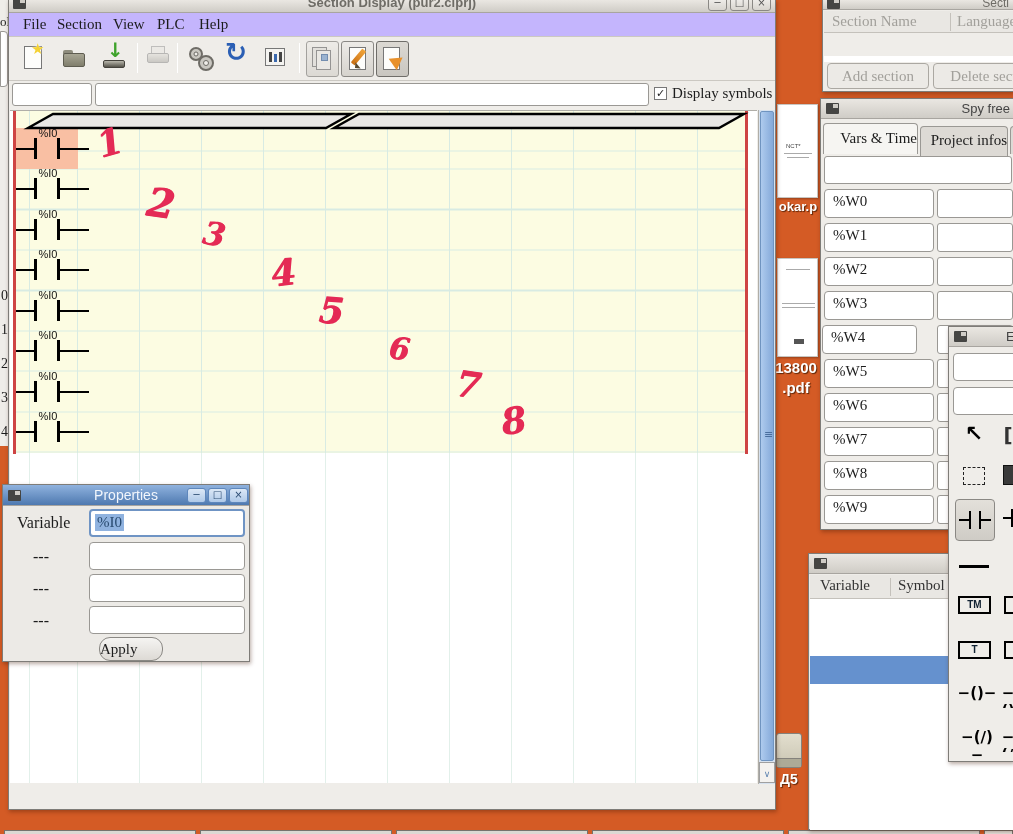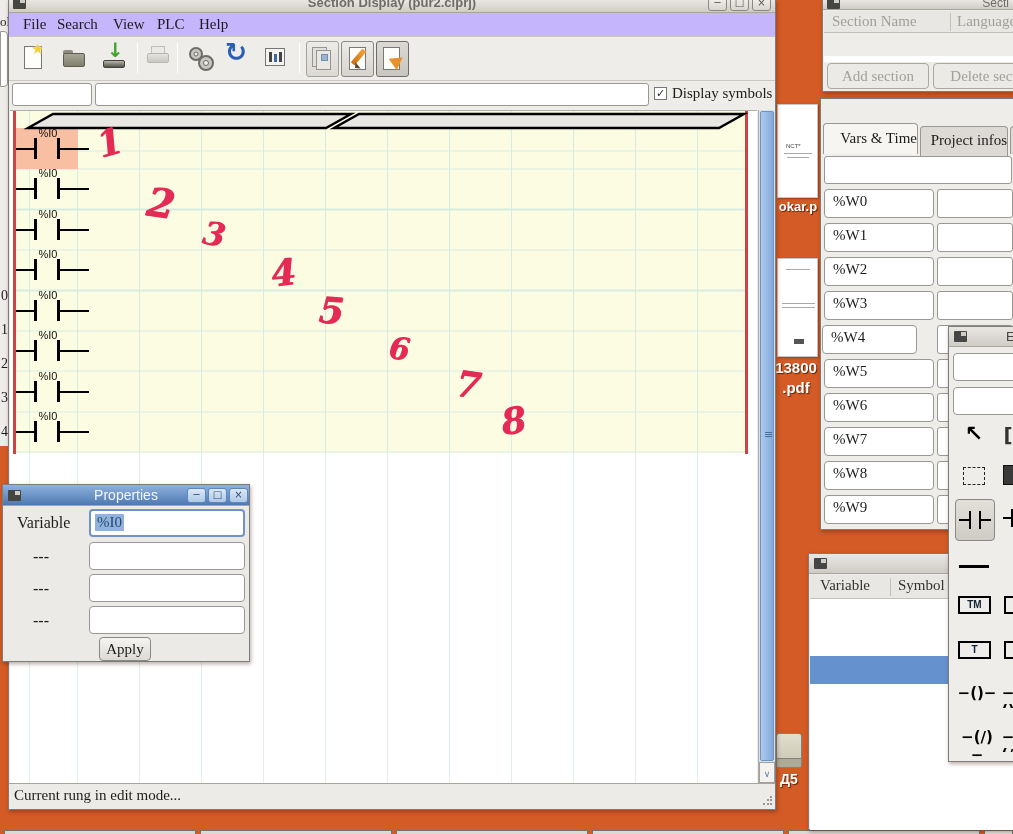--- a/index.html
+++ b/index.html
@@ -106,21 +106,21 @@
           <i></i>
         </div>
       <div class="lbl san" style="left:0;right:0;top:-5px;text-align:center;font-size:13px;font-weight:bold;color:#6E6C66">Section Display (pur2.clprj)</div>
       <div class="cbtn" style="left:699px;top:-4px"><span>─</span></div>
       <div class="cbtn" style="left:721px;top:-4px"><span>□</span></div>
       <div class="cbtn" style="left:743px;top:-4px"><span>×</span></div>
     </div>
 
     <div style="position:absolute;left:0;top:13px;width:766px;height:24px;background:#c4b5fd;border-bottom:1px solid #CBC8C2">
       <span class="lbl ser" style="left:14px;top:3px;font-size:15px">File</span>
-      <span class="lbl ser" style="left:48px;top:3px;font-size:15px">Search</span>
+      <span class="lbl ser" style="left:48px;top:3px;font-size:15px">Section</span>
       <span class="lbl ser" style="left:104px;top:3px;font-size:15px">View</span>
       <span class="lbl ser" style="left:148px;top:3px;font-size:15px">PLC</span>
       <span class="lbl ser" style="left:190px;top:3px;font-size:15px">Help</span>
     </div>
 
     <div style="position:absolute;left:0;top:37px;width:766px;height:44px;background:#EFEDE9;border-bottom:1px solid #CBC8C2">
       <div class="tico" style="left:12px;top:7px">
         <div class="page" style="left:3px;top:2px"></div>
         <span class="lbl" style="left:10px;top:-4px;color:#F4D235;font-size:15px;text-shadow:0 0 2px #fff">★</span>
       </div>
@@ -263,50 +263,46 @@
 
     <div style="position:absolute;left:749px;top:110px;width:17px;height:674px;background:#D7E2EF;border-left:1px solid #B0AEA8">
       <div style="position:absolute;left:1px;top:1px;width:14px;height:650px;background:linear-gradient(90deg,#AECBEE,#84A9D9);border:1px solid #6F94C0;border-radius:2px">
         <span class="lbl" style="left:3px;top:316px;font:11px 'DejaVu Sans',sans-serif;color:#4A6F9E">≡</span>
       </div>
       <div style="position:absolute;left:0;top:652px;width:16px;height:21px;background:#F4F2EF;border:1px solid #A0A0A0;text-align:center">
         <span style="font:9px 'DejaVu Sans',sans-serif;color:#5C82B0">∨</span>
       </div>
     </div>
 
-    <div style="position:absolute;left:0;top:783px;width:766px;height:26px;background:#EDEBE8;border-top:1px solid #A8A5A0">
-      <span class="lbl ser" style="left:5px;top:3px;font-size:15px">Current rung in edit mode...</span>
-      <div style="position:absolute;right:3px;bottom:3px;width:10px;height:10px;background:
-        radial-gradient(circle at 2px 8px,#9a9894 1px,transparent 1.4px),
-        radial-gradient(circle at 6px 8px,#9a9894 1px,transparent 1.4px),
-        radial-gradient(circle at 6px 4px,#9a9894 1px,transparent 1.4px),
-        radial-gradient(circle at 9px 8px,#9a9894 1px,transparent 1.4px),
-        radial-gradient(circle at 9px 4px,#9a9894 1px,transparent 1.4px),
-        radial-gradient(circle at 9px 1px,#9a9894 1px,transparent 1.4px)"></div>
-    </div>
   </div>
 
   <div class="win" style="left:822px;top:-1px;width:192px;height:93px">
     <div class="ttl" style="height:10px">
       <div class="wicon" style="left:4px;top:-2px">
           <i></i>
         </div>
       <span class="lbl san" style="right:4px;top:-4px;font-size:12px;color:#6E6C66">Secti</span>
     </div>
     <div style="position:absolute;left:1px;top:11px;width:190px;height:22px;background:#E9E7E3;border-bottom:1px solid #C4C1BB">
       <span class="lbl ser dis" style="left:8px;top:2px;font-size:15px">Section Name</span>
       <div style="position:absolute;left:126px;top:2px;width:1px;height:18px;background:#C4C1BB"></div>
       <span class="lbl ser dis" style="left:133px;top:2px;font-size:15px">Language</span>
     </div>
     <div style="position:absolute;left:1px;top:56px;width:190px;height:6px;background:#fff"></div>
     <div class="btn3" style="position:absolute;left:4px;top:63px;width:102px;height:26px;font-size:15px;color:#A2A09B;line-height:24px;text-align:center;border:1px solid #ABA8A2;border-radius:4px;background:#ECEAE6"><span>Add section</span></div>
     <div class="btn3" style="position:absolute;left:110px;top:63px;width:120px;height:26px;font-size:15px;color:#A2A09B;line-height:24px;text-align:center;border:1px solid #ABA8A2;border-radius:4px;background:#ECEAE6"><span>Delete section</span></div>
   </div>
 
   <div class="win" style="left:820px;top:98px;width:194px;height:432px">
+    <div class="ttl" style="height:20px">
+      <div class="wicon" style="left:5px;top:4px">
+          <i></i>
+        </div>
+      <span class="lbl san" style="right:3px;top:2px;font-size:13px;color:#444">Spy free</span>
+    </div>
     <div class="tab on ser" style="left:2px;top:24px;width:95px;height:31px;font-size:15px;line-height:29px"><span>Vars &amp; Time</span></div>
     <div class="tab ser" style="left:99px;top:27px;width:88px;height:36px;font-size:15px;line-height:26px"><span>Project infos</span></div>
     <div class="tab ser" style="left:189px;top:27px;width:14px;height:28px;font-size:15px;line-height:26px"><span>T</span></div>
     <div class="inp" style="left:3px;top:57px;width:188px;height:28px"><span></span></div>
 
     <div class="varbox ser" style="left:3px;top:90px;width:110px;height:29px"><span>%W0</span></div>
     <div class="inp" style="left:116px;top:90px;width:76px;height:29px"></div>
     <div class="varbox ser" style="left:3px;top:124px;width:110px;height:29px"><span>%W1</span></div>
     <div class="inp" style="left:116px;top:124px;width:76px;height:29px"></div>
     <div class="varbox ser" style="left:3px;top:158px;width:110px;height:29px"><span>%W2</span></div>
@@ -396,16 +392,16 @@
     <span class="lbl ser" style="left:14px;top:29px;font-size:16px">Variable</span>
     <div class="inp" style="left:86px;top:24px;width:156px;height:28px;border:2px solid #6F94C4;border-radius:4px">
       <span class="ser" style="position:absolute;left:4px;top:3px;font-size:15px;background:#8FB2DF;color:#27496E;padding:0 2px">%I0</span>
     </div>
     <span class="lbl ser" style="left:30px;top:63px;font-size:16px">---</span>
     <div class="inp" style="left:86px;top:57px;width:156px;height:28px;border-radius:4px"><span></span></div>
     <span class="lbl ser" style="left:30px;top:95px;font-size:16px">---</span>
     <div class="inp" style="left:86px;top:89px;width:156px;height:28px;border-radius:4px"><span></span></div>
     <span class="lbl ser" style="left:30px;top:127px;font-size:16px">---</span>
     <div class="inp" style="left:86px;top:121px;width:156px;height:28px;border-radius:4px"><span></span></div>
-    <div style="position:absolute;left:96px;top:152px;width:52px;height:24px;border:1px solid #8A8884;border-radius:4px;background:linear-gradient(#F5F4F2,#DDDAD5);text-align:center;font-size:15px;line-height:22px" class="ser"><span>Apply</span></div>
+    <div style="position:absolute;left:96px;top:152px;width:64px;height:24px;border:1px solid #8A8884;border-radius:11px;background:linear-gradient(#F5F4F2,#DDDAD5);text-align:left;font-size:15px;line-height:22px" class="ser"><span>Apply</span></div>
   </div>
 
 </div>
 
 </body></html>

